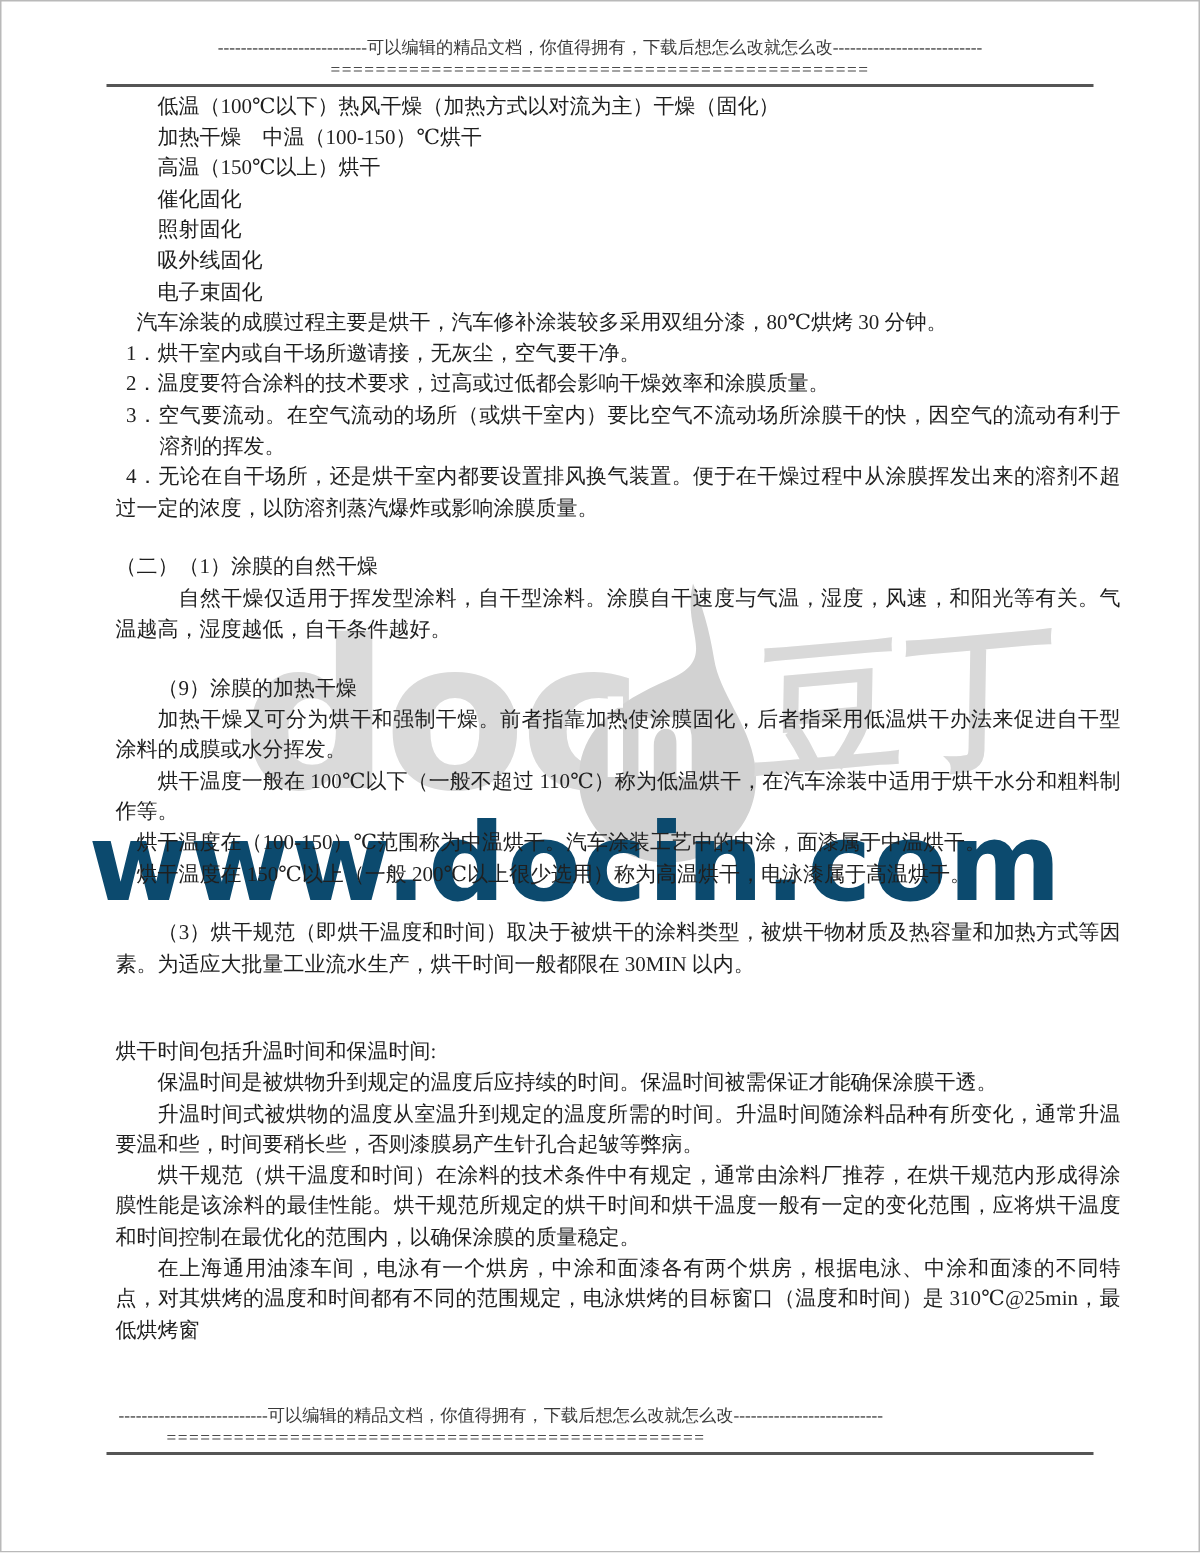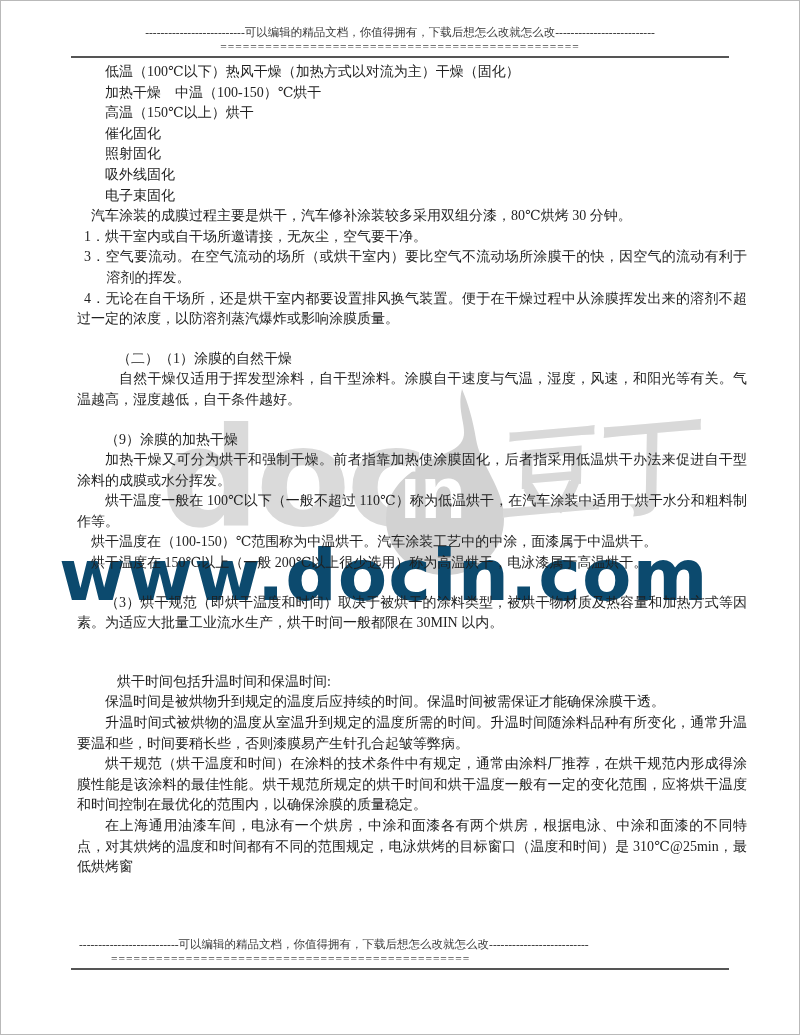--- a/index.html
+++ b/index.html
@@ -47,21 +47,21 @@
        font-size:11.5px;color:#3a3a3a;line-height:15px;}
   .ftr .dashes{padding-left:78px;}
   .ftr .equals{padding-left:110px;letter-spacing:1px;color:#4a4a4a;}
   
   .body-text{
     position:relative;z-index:1;
     margin:4px 52px 0 76px;
     font-size:14px;line-height:20.6px;
   }
   .para{margin:0;padding:0;text-align:justify;}
-  .i0{text-indent:0;margin-left:40px;}
+  .i0{text-indent:0;}
   .i05{text-indent:0.5em;}
   .i1{text-indent:1em;}
   .i2{text-indent:2em;}
   .i3{text-indent:3em;}
   .hang{padding-left:2.1em;text-indent:-1.6em;}
   .blank{height:19px;}
 </style>
 </head>
 <body>
 
@@ -87,20 +87,21 @@
   <div class="body-text" id="paragraphs">
       <p class="para i2">低温（100℃以下）热风干燥（加热方式以对流为主）干燥（固化）</p>
       <p class="para i2">加热干燥　中温（100-150）℃烘干</p>
       <p class="para i2">高温（150℃以上）烘干</p>
       <p class="para i2">催化固化</p>
       <p class="para i2">照射固化</p>
       <p class="para i2">吸外线固化</p>
       <p class="para i2">电子束固化</p>
       <p class="para i1">汽车涂装的成膜过程主要是烘干，汽车修补涂装较多采用双组分漆，80℃烘烤 30 分钟。</p>
       <p class="para i05">1．烘干室内或自干场所邀请接，无灰尘，空气要干净。</p>
+      <p class="para i05">2．温度要符合涂料的技术要求，过高或过低都会影响干燥效率和涂膜质量。</p>
       <p class="para hang">3．空气要流动。在空气流动的场所（或烘干室内）要比空气不流动场所涂膜干的快，因空气的流动有利于溶剂的挥发。</p>
       <p class="para i05">4．无论在自干场所，还是烘干室内都要设置排风换气装置。便于在干燥过程中从涂膜挥发出来的溶剂不超过一定的浓度，以防溶剂蒸汽爆炸或影响涂膜质量。</p>
       <p class="para blank"></p>
       <p class="para i0">（二）（1）涂膜的自然干燥</p>
       <p class="para i3">自然干燥仅适用于挥发型涂料，自干型涂料。涂膜自干速度与气温，湿度，风速，和阳光等有关。气温越高，湿度越低，自干条件越好。</p>
       <p class="para blank"></p>
       <p class="para i2">（9）涂膜的加热干燥</p>
       <p class="para i2">加热干燥又可分为烘干和强制干燥。前者指靠加热使涂膜固化，后者指采用低温烘干办法来促进自干型涂料的成膜或水分挥发。</p>
       <p class="para i2">烘干温度一般在 100℃以下（一般不超过 110℃）称为低温烘干，在汽车涂装中适用于烘干水分和粗料制作等。</p>
       <p class="para i1">烘干温度在（100-150）℃范围称为中温烘干。汽车涂装工艺中的中涂，面漆属于中温烘干。</p>

